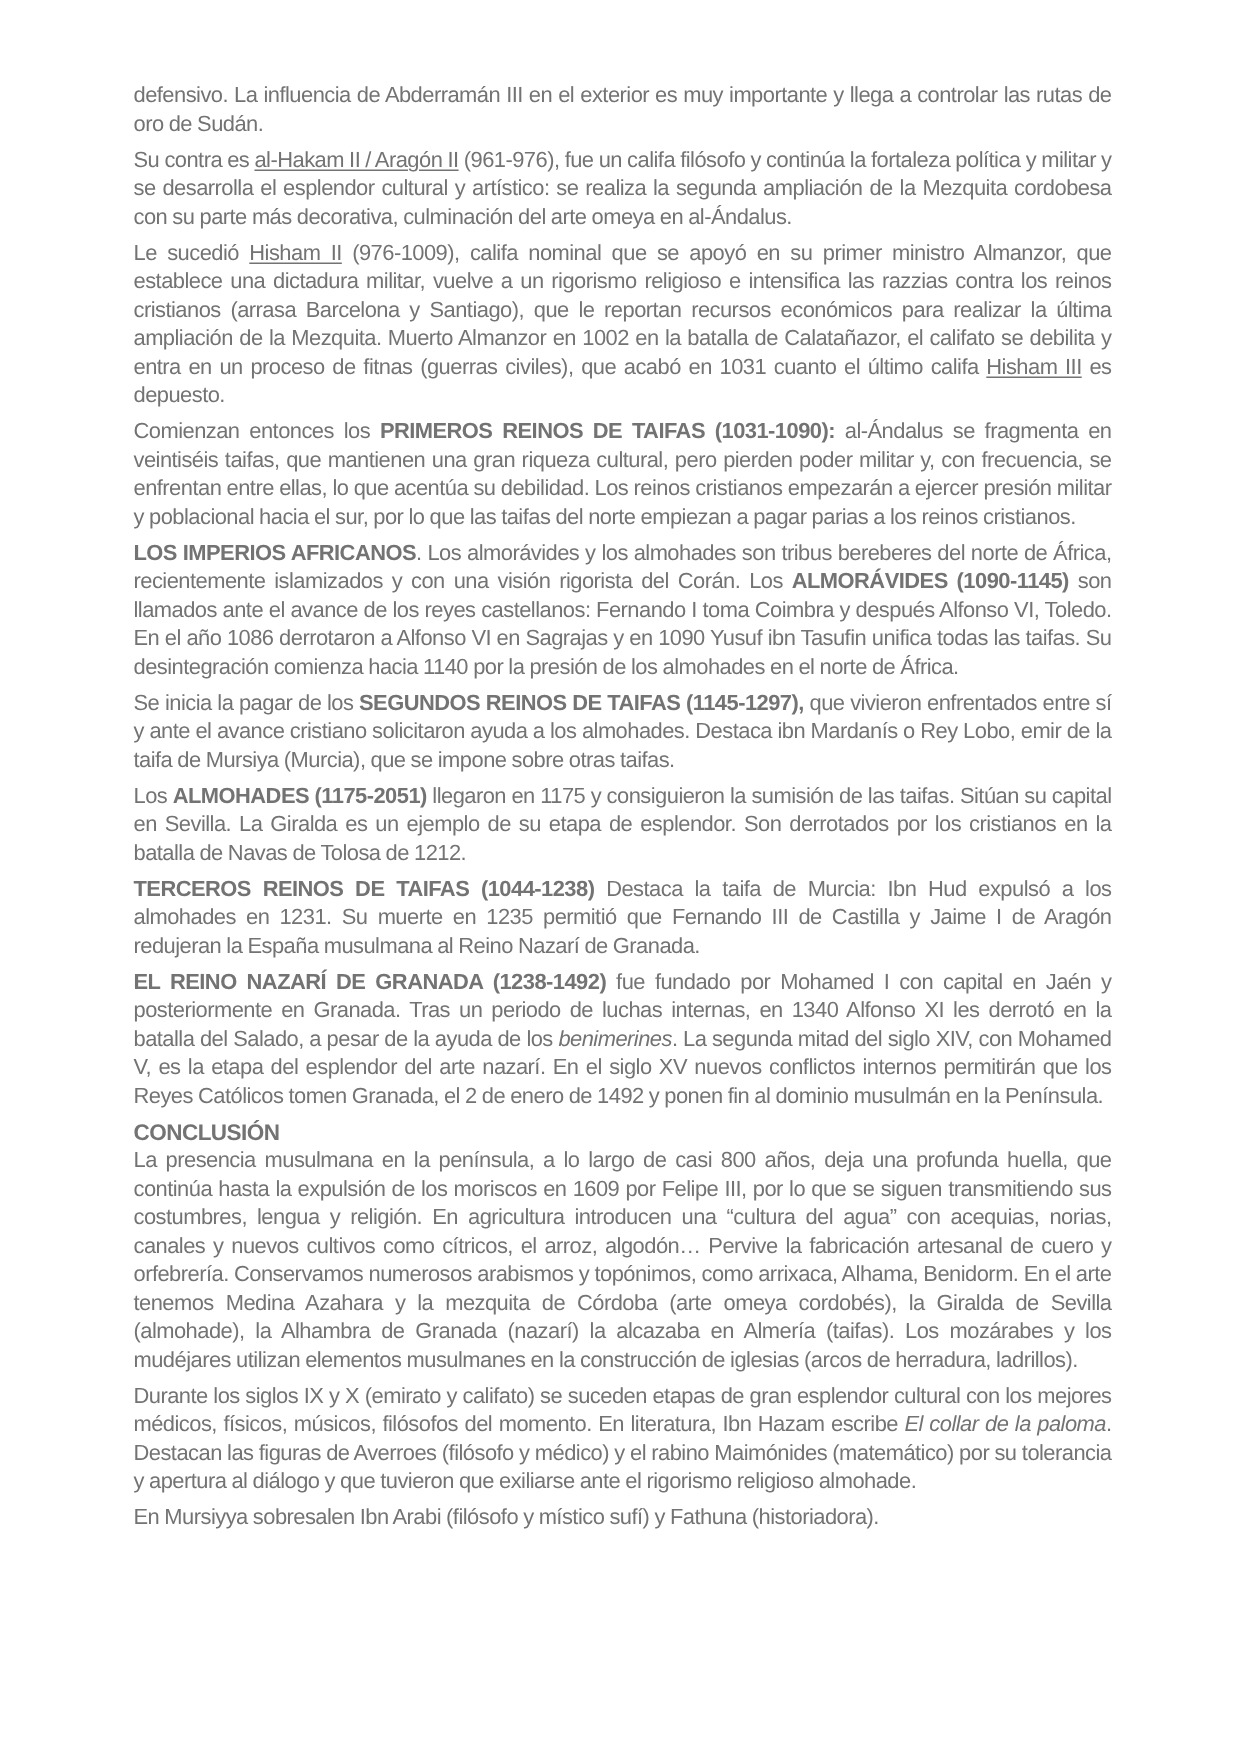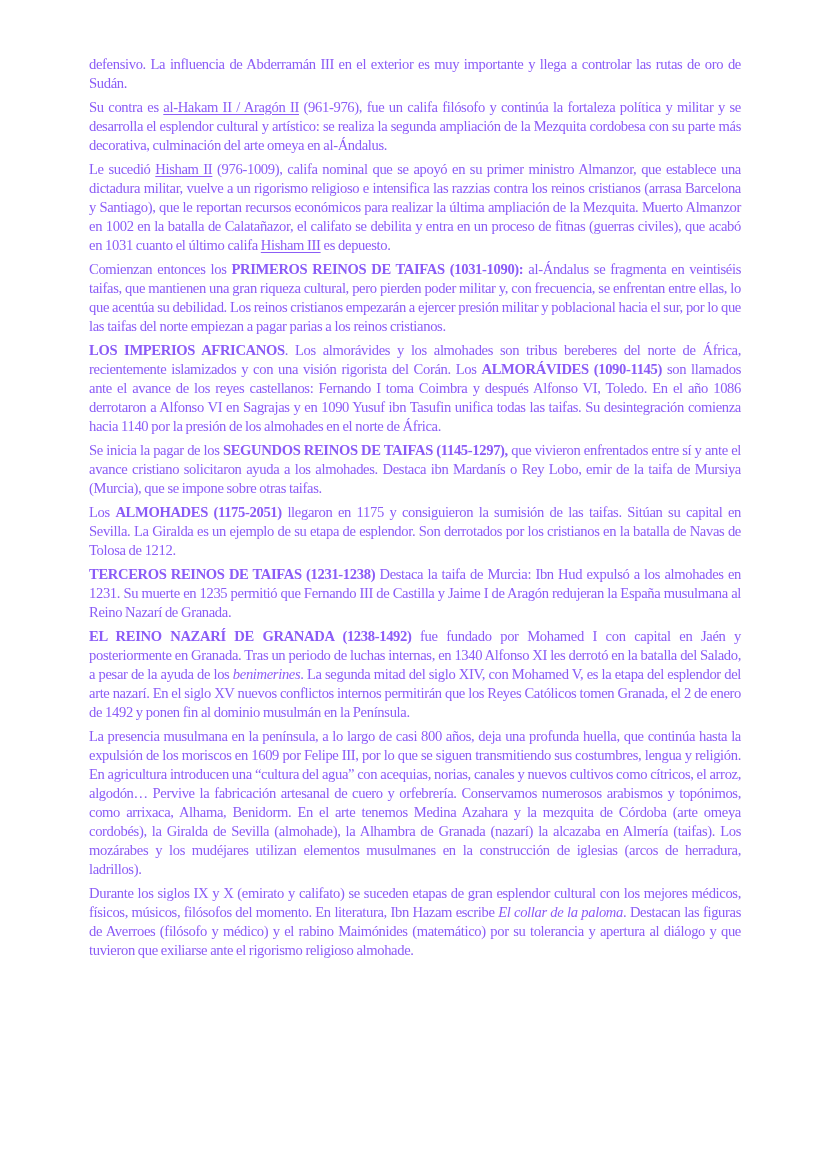--- a/index.html
+++ b/index.html
@@ -11,24 +11,24 @@
       width: 828px;
       height: 1172px;
       overflow: hidden;
       position: relative;
     }
     .page {
       position: absolute;
       left: 89px;
       top: 55px;
       width: 652px;
-      font-family: Liberation Serif, serif;
+      font-family: Liberation Sans, sans-serif;
       font-size: 14.6px;
       line-height: 19px;
-      color: #8b5cf6;
+      color: #737373;
       letter-spacing: -0.35px;
       word-spacing: -0.3px;
     }
     .page p {
       margin: 0 0 5px 0;
       text-align: justify;
       text-align-last: left;
     }
     .page p.heading {
       margin: 0;
@@ -65,29 +65,35 @@
 
   <p>
     <span>Se inicia la pagar de los </span><span class="b">SEGUNDOS REINOS DE TAIFAS (1145-1297),</span><span> que vivieron enfrentados entre sí y ante el avance cristiano solicitaron ayuda a los almohades. Destaca ibn Mardanís o Rey Lobo, emir de la taifa de Mursiya (Murcia), que se impone sobre otras taifas.</span>
   </p>
 
   <p>
     <span>Los </span><span class="b">ALMOHADES (1175-2051)</span><span> llegaron en 1175 y consiguieron la sumisión de las taifas. Sitúan su capital en Sevilla. La Giralda es un ejemplo de su etapa de esplendor. Son derrotados por los cristianos en la batalla de Navas de Tolosa de 1212.</span>
   </p>
 
   <p>
-    <span class="b">TERCEROS REINOS DE TAIFAS (1231-1238)</span><span> Destaca la taifa de Murcia: Ibn Hud expulsó a los almohades en 1231. Su muerte en 1235 permitió que Fernando III de Castilla y Jaime I de Aragón redujeran la España musulmana al Reino Nazarí de Granada.</span>
+    <span class="b">TERCEROS REINOS DE TAIFAS (1044-1238)</span><span> Destaca la taifa de Murcia: Ibn Hud expulsó a los almohades en 1231. Su muerte en 1235 permitió que Fernando III de Castilla y Jaime I de Aragón redujeran la España musulmana al Reino Nazarí de Granada.</span>
   </p>
 
   <p>
     <span class="b">EL REINO NAZARÍ DE GRANADA (1238-1492)</span><span> fue fundado por Mohamed I con capital en Jaén y posteriormente en Granada. Tras un periodo de luchas internas, en 1340 Alfonso XI les derrotó en la batalla del Salado, a pesar de la ayuda de los </span><span class="i">benimerines</span><span>. La segunda mitad del siglo XIV, con Mohamed V, es la etapa del esplendor del arte nazarí. En el siglo XV nuevos conflictos internos permitirán que los Reyes Católicos tomen Granada, el 2 de enero de 1492 y ponen fin al dominio musulmán en la Península.</span>
   </p>
 
+  <p class="heading">
+    <span>CONCLUSIÓN</span>
+  </p>
 
   <p>
     <span>La presencia musulmana en la península, a lo largo de casi 800 años, deja una profunda huella, que continúa hasta la expulsión de los moriscos en 1609 por Felipe III, por lo que se siguen transmitiendo sus costumbres, lengua y religión. En agricultura introducen una “cultura del agua” con acequias, norias, canales y nuevos cultivos como cítricos, el arroz, algodón… Pervive la fabricación artesanal de cuero y orfebrería. Conservamos numerosos arabismos y topónimos, como arrixaca, Alhama, Benidorm. En el arte tenemos Medina Azahara y la mezquita de Córdoba (arte omeya cordobés), la Giralda de Sevilla (almohade), la Alhambra de Granada (nazarí) la alcazaba en Almería (taifas). Los mozárabes y los mudéjares utilizan elementos musulmanes en la construcción de iglesias (arcos de herradura, ladrillos).</span>
   </p>
 
   <p>
     <span>Durante los siglos IX y X (emirato y califato) se suceden etapas de gran esplendor cultural con los mejores médicos, físicos, músicos, filósofos del momento. En literatura, Ibn Hazam escribe </span><span class="i">El collar de la paloma</span><span>. Destacan las figuras de Averroes (filósofo y médico) y el rabino Maimónides (matemático) por su tolerancia y apertura al diálogo y que tuvieron que exiliarse ante el rigorismo religioso almohade.</span>
   </p>
 
+  <p>
+    <span>En Mursiyya sobresalen Ibn Arabi (filósofo y místico sufí) y Fathuna (historiadora).</span>
+  </p>
 </div>
 
 </body></html>

